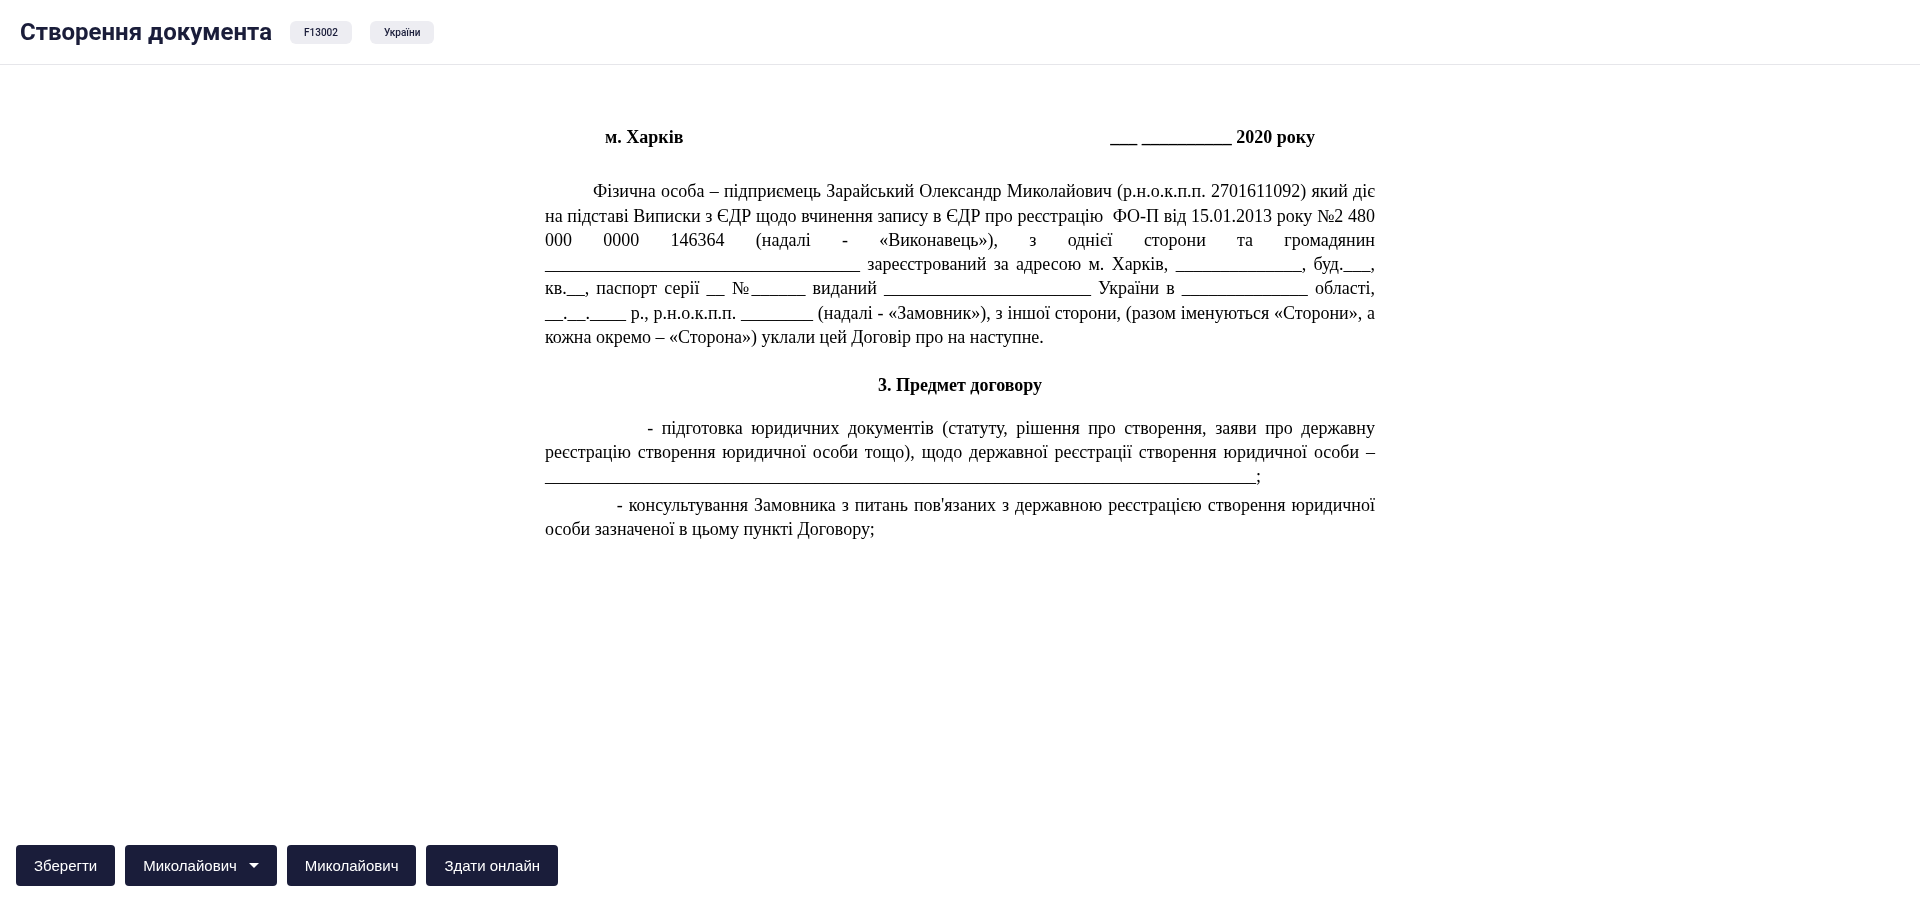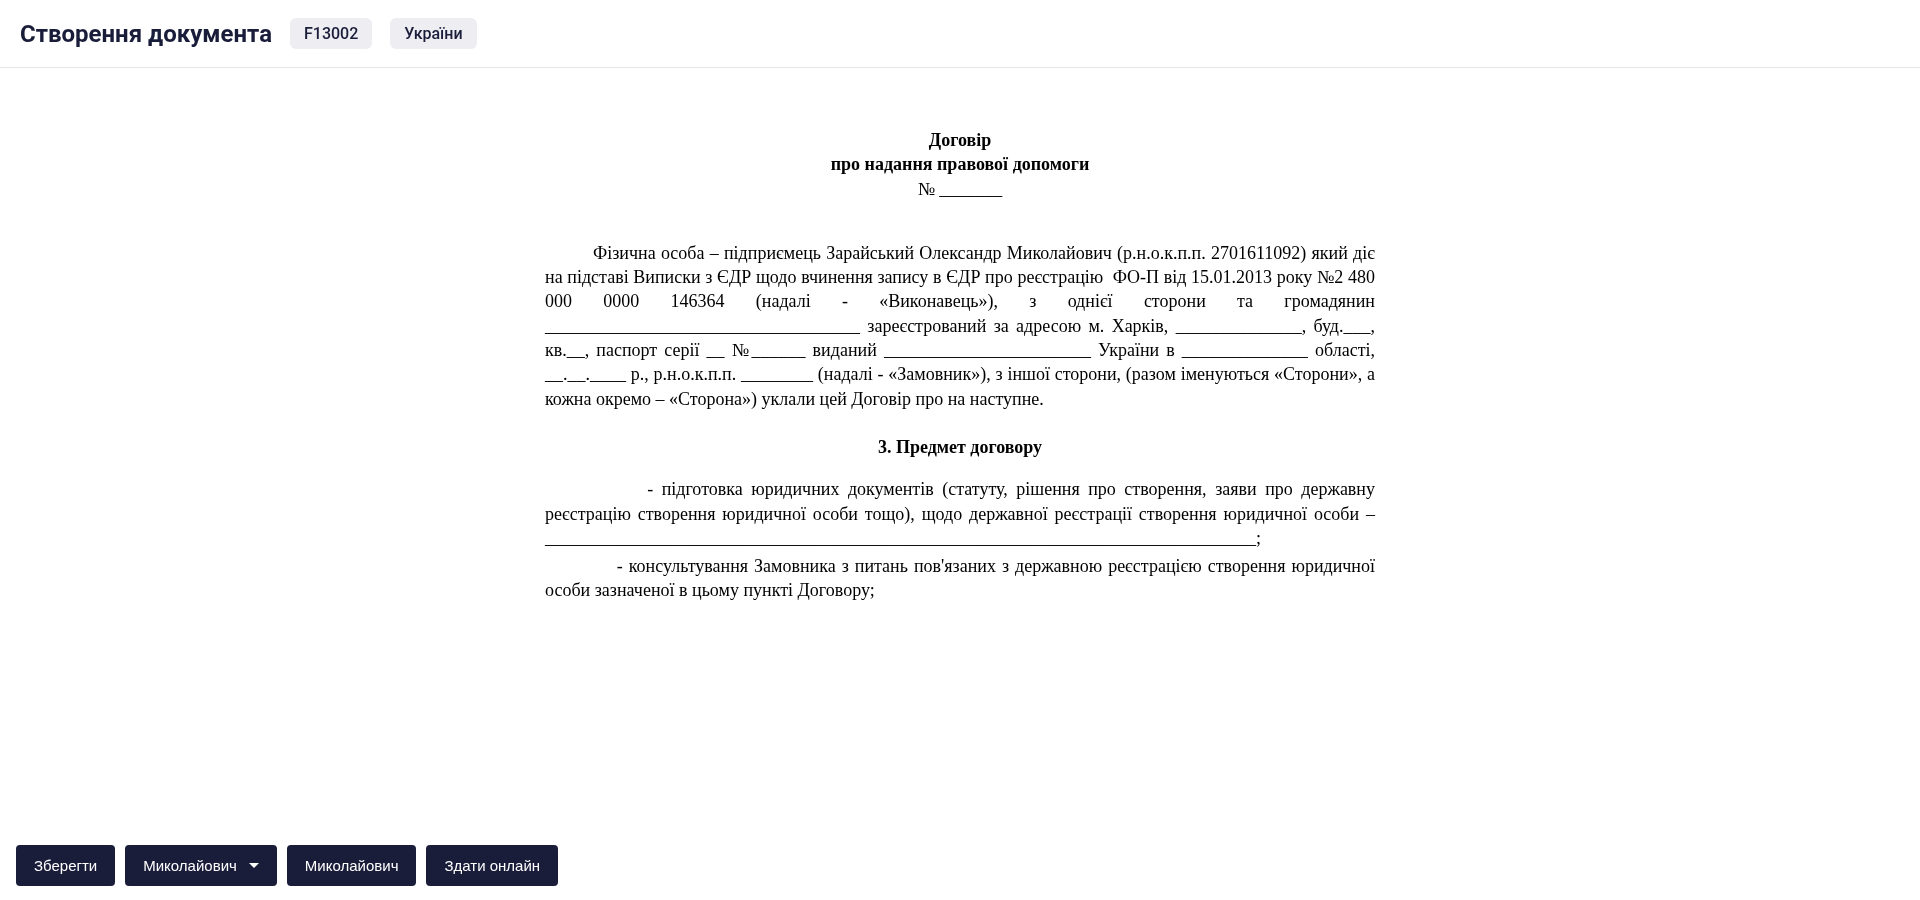--- a/index.html
+++ b/index.html
@@ -21,21 +21,21 @@
   }
   .page-title {
     font-size: 24px;
     font-weight: 700;
     color: #1a1d3a;
   }
   .badge {
     background: #ededf2;
     border-radius: 6px;
     padding: 6px 14px;
-    font-size: 16px;
+    font-size: 10px;
     font-weight: 500;
     color: #1a1d3a;
   }
   .doc-viewport {
     width: 100%;
     height: 780px;
     overflow: hidden;
     display: flex;
     justify-content: center;
     padding-top: 60px;
@@ -109,24 +109,23 @@
 <body>
 
 <div class="header">
   <div class="page-title">Створення документа</div>
   <div class="badge">F13002</div>
   <div class="badge">України</div>
 </div>
 
 <div class="doc-viewport">
   <div class="doc">
-    <div class="doc-title-block">
-      <div class="doc-title-1">Договір</div>
-      <div class="doc-title-2">про надання правової допомоги</div>
-      <div class="doc-num">№ _______</div>
+    <div class="city-year-row">
+      <span>м. Харків</span>
+      <span>___ __________ 2020 року</span>
     </div>
     <div class="body-para">Фізична особа – підприємець Зарайський Олександр Миколайович (р.н.о.к.п.п. 2701611092) який діє на підставі Виписки з ЄДР щодо вчинення запису в ЄДР про реєстрацію  ФО-П від 15.01.2013 року №2 480 000 0000 146364 (надалі - «Виконавець»), з однієї сторони та громадянин ___________________________________ зареєстрований за адресою м. Харків, ______________, буд.___, кв.__, паспорт серії __ №______ виданий _______________________ України в ______________ області, __.__.____ р., р.н.о.к.п.п. ________ (надалі - «Замовник»), з іншої сторони, (разом іменуються «Сторони», а кожна окремо – «Сторона») уклали цей Договір про на наступне.</div>
     <div class="section-title">3. Предмет договору</div>
     <div class="sub-item">            - підготовка юридичних документів (статуту, рішення про створення, заяви про державну реєстрацію створення юридичної особи тощо), щодо державної реєстрації створення юридичної особи – _______________________________________________________________________________;</div>
     <div class="sub-item">            - консультування Замовника з питань пов'язаних з державною реєстрацією створення юридичної особи зазначеної в цьому пункті Договору;</div>
   </div>
 </div>
 
 <div class="footer-bar">
   <button class="btn">

